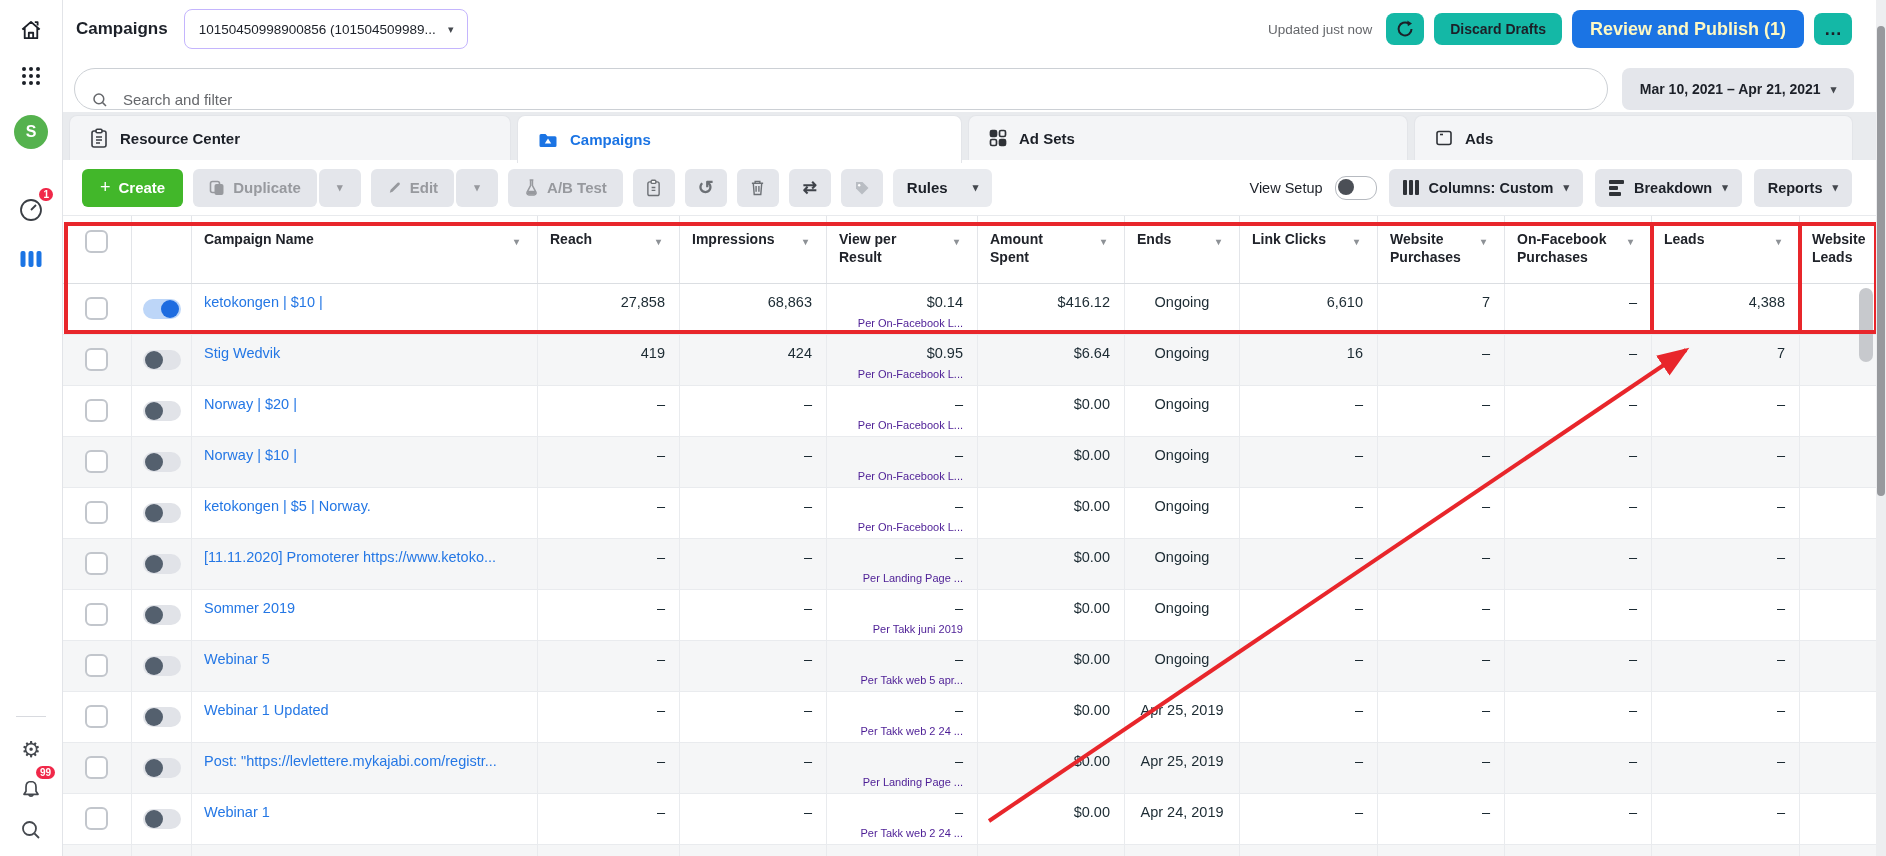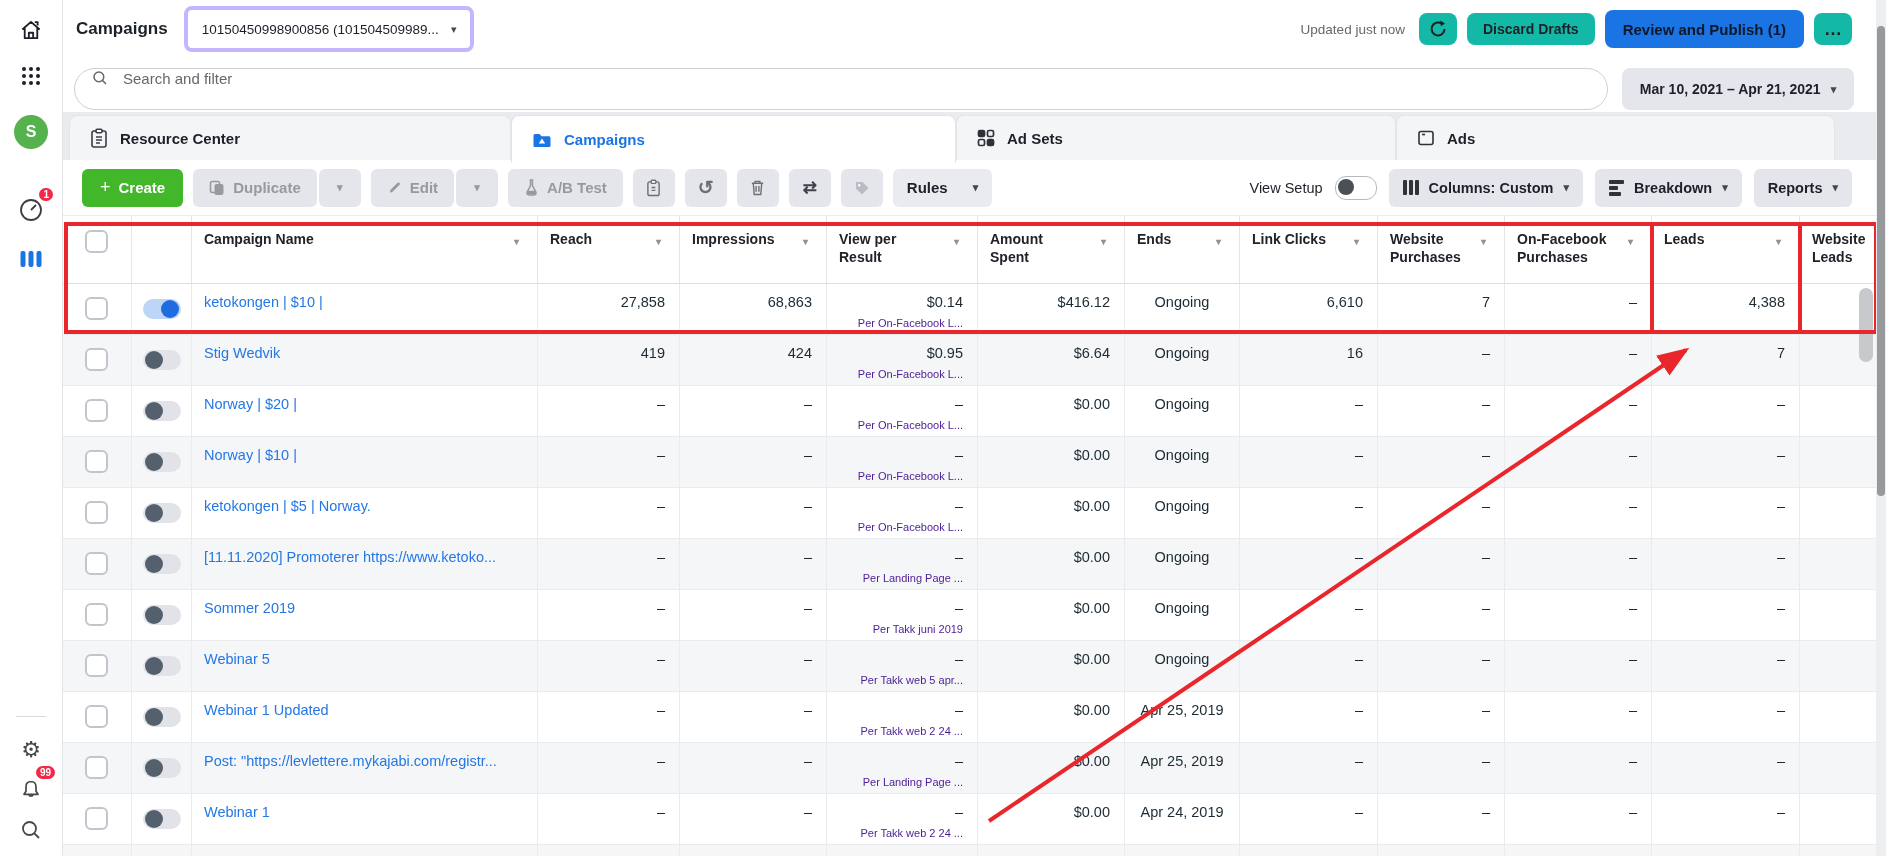--- a/index.html
+++ b/index.html
@@ -17,42 +17,42 @@
   .sb-divider{position:absolute;left:16px;top:716px;width:30px;height:1px;background:#d8dadf}
   .sel-bars{display:flex;gap:3px}
   .sel-bars i{display:block;width:5px;height:16px;border-radius:2px;background:#1b74e4}
 
   
   .main{position:absolute;left:62px;top:0;width:1824px;height:856px}
 
   .topbar{position:absolute;left:0;top:0;right:0;height:58px;display:flex;align-items:center;
           padding:0 34px 0 14px;gap:16px;box-sizing:border-box;background:#fff}
   .pg-title{font-size:17px;font-weight:700}
-  .acct{display:flex;align-items:center;gap:12px;height:38px;padding:0 14px;border:4px solid #c4b5fd;
+  .acct{display:flex;align-items:center;gap:12px;height:38px;padding:0 14px;border:1px solid #c4b5fd;
         border-radius:8px;font-size:13.5px;background:#fff;cursor:pointer}
   .tb-right{margin-left:auto;display:flex;align-items:center;gap:10px}
   .updated{font-size:13.5px;color:#65676b;margin-right:4px}
   .chip{height:32px;border-radius:8px;background:#14b8a6;display:flex;align-items:center;
         justify-content:center;padding:0 16px;font-size:14px;font-weight:600;cursor:pointer;box-sizing:border-box}
   .chip.sq{width:38px;padding:0}
-  .btn-primary{height:38px;border-radius:8px;background:#1b74e4;color:#0f172a;display:flex;align-items:center;
-        padding:0 18px;font-size:15px;font-weight:700;cursor:pointer}
+  .btn-primary{height:38px;border-radius:8px;background:#1b74e4;color:#fef9c3;display:flex;align-items:center;
+        padding:0 18px;font-size:18px;font-weight:700;cursor:pointer}
   .caret{font-size:11px;color:#44484e;line-height:1}
 
   .searchrow{position:absolute;left:0;top:66px;right:0;height:46px}
   .search{position:absolute;left:12px;top:2px;width:1534px;height:42px;border:1px solid #ccd0d5;
-          border-radius:21px;background:#fff;display:flex;align-items:flex-start;padding:0 16px;gap:12px;box-sizing:border-box}
+          border-radius:21px;background:#fff;display:flex;align-items:flex-end;padding:0 16px;gap:12px;box-sizing:border-box}
   .search input{border:none;outline:none;font-size:15px;color:#1c2028;flex:1;background:transparent;
           font-family:"Liberation Sans",sans-serif}
   .search input::placeholder{color:#65676b}
   .datechip{position:absolute;left:1560px;top:2px;width:232px;height:42px;border-radius:8px;background:#e4e6eb;
           display:flex;align-items:center;justify-content:center;gap:10px;font-size:14px;font-weight:600;cursor:pointer}
 
   .tabstrip{position:absolute;left:0;top:112px;right:0;height:48px;background:#e9ebee}
-  .tabs{position:absolute;left:7px;top:115px;display:flex;z-index:5}
+  .tabs{position:absolute;left:7px;top:115px;display:flex;gap:6px;z-index:5}
   .tab{height:45px;border-radius:8px 8px 0 0;background:#f4f5f7;border:1px solid #e3e5e9;border-bottom:none;
        display:flex;align-items:center;gap:12px;padding-left:20px;font-size:15px;font-weight:700;
        box-sizing:border-box;cursor:pointer}
   .tab.active{background:#fff;color:#1b74e4;height:48px}
 
   .card{position:absolute;left:0;top:160px;right:0;bottom:0;background:#fff;border-radius:8px 0 0 0;overflow:hidden}
 
   
   .toolbar{position:absolute;left:0;top:0;right:0;height:55px;display:flex;align-items:center;
            padding-left:20px;gap:10px}

